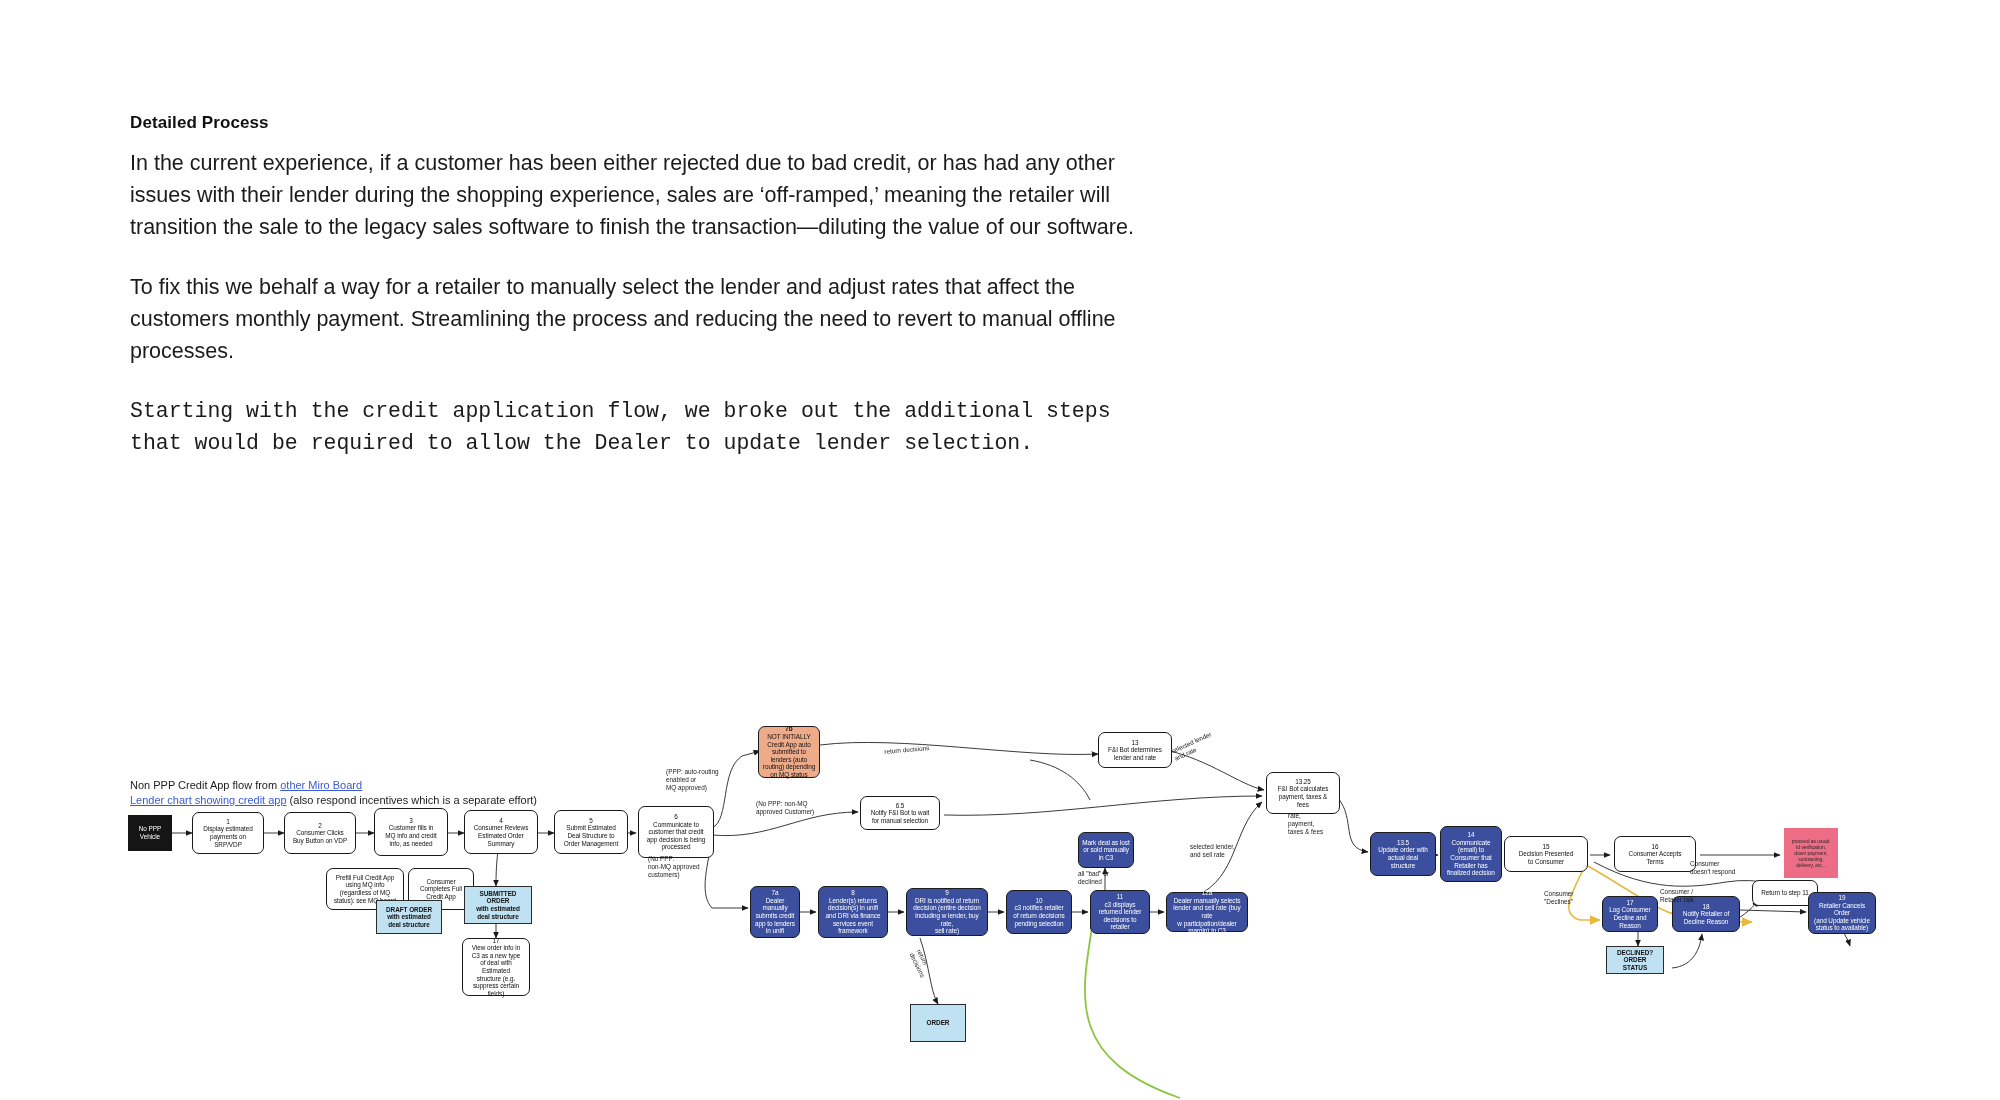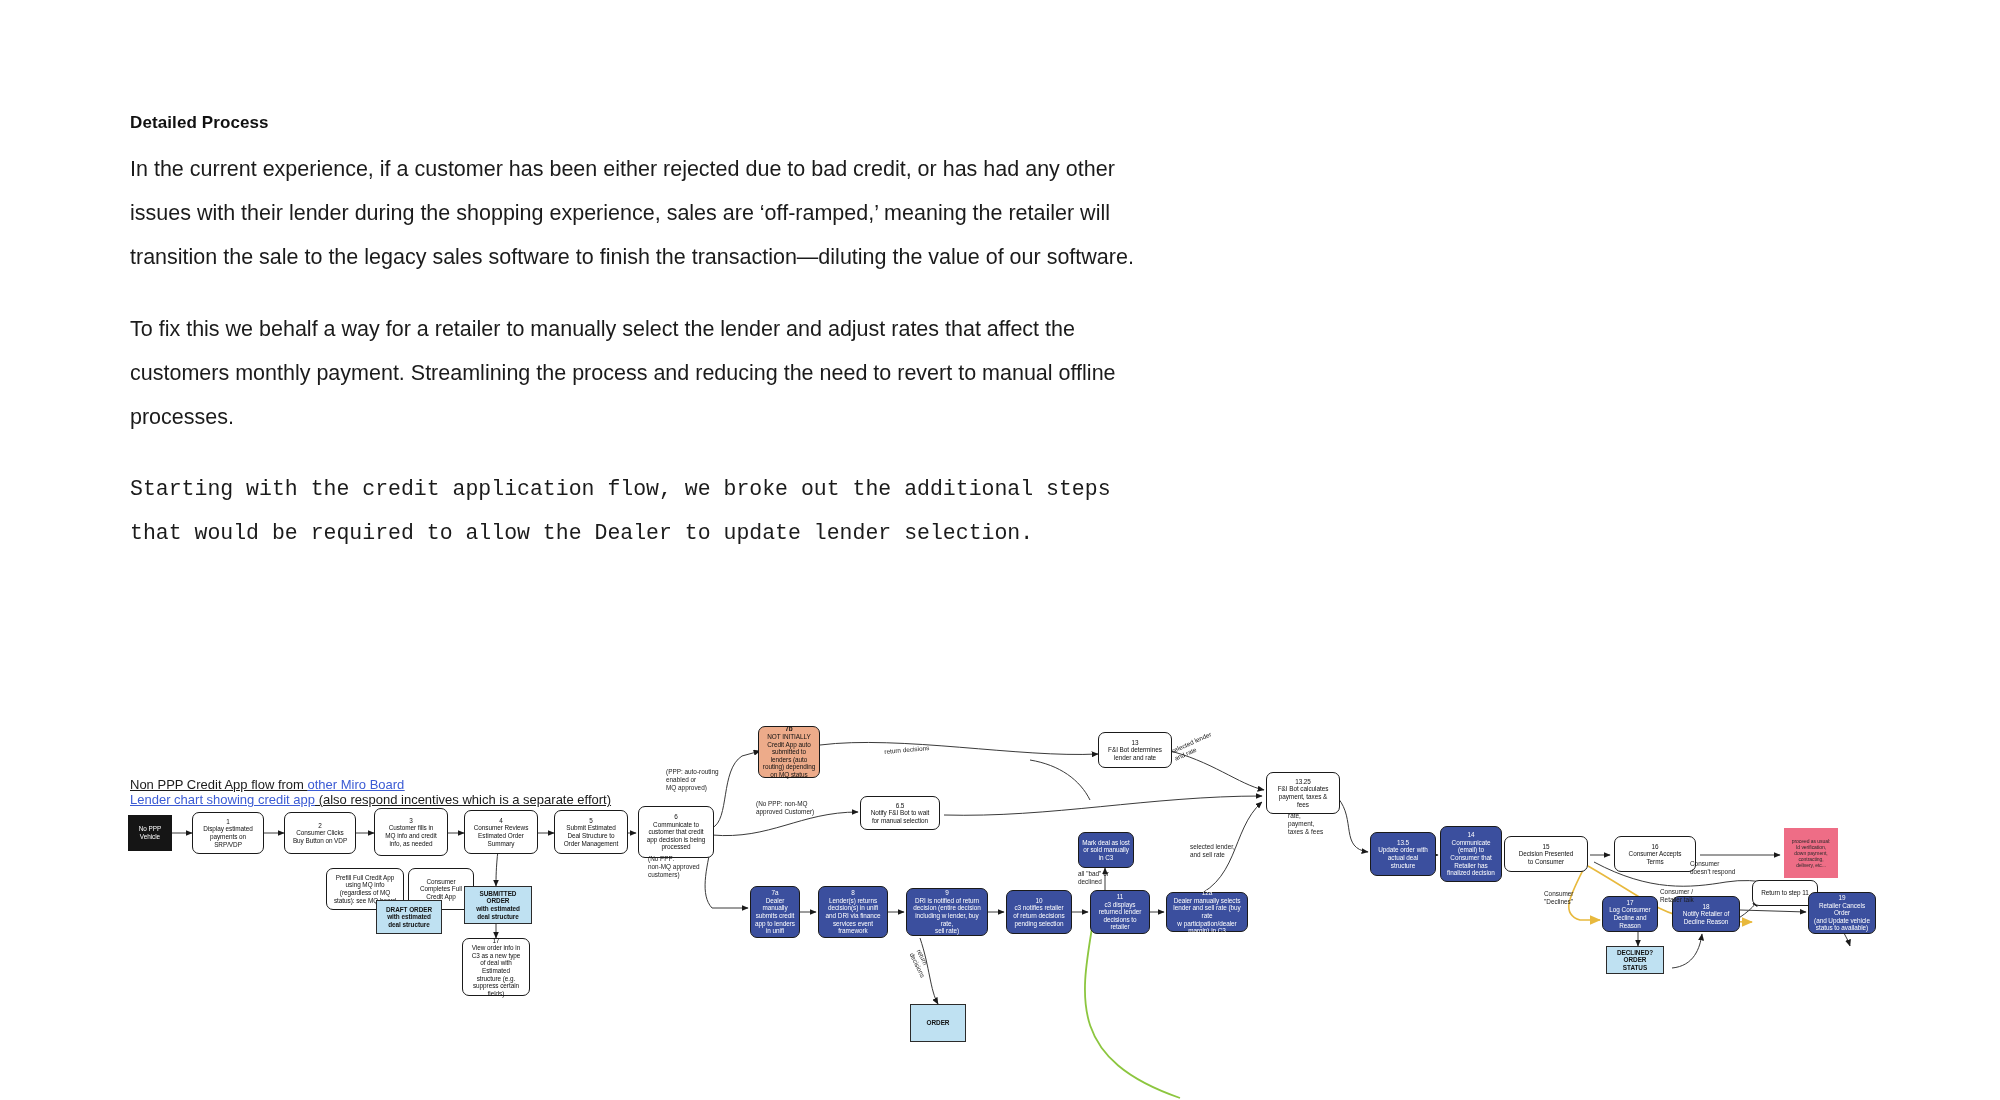--- a/index.html
+++ b/index.html
@@ -7,28 +7,28 @@
     width:2000px;height:1100px;background:#ffffff;
     font-family:"Liberation Sans", sans-serif;
     color:#111111;overflow:hidden;position:relative;
   }
   .page{position:relative;width:2000px;height:1100px;}
 
   
   .article{position:absolute;left:130px;top:65px;width:1040px;margin-top:48px;}
   .eyebrow{font-size:17px;font-weight:bold;color:#111;letter-spacing:0.1px;margin:0 0 14px 0;}
   .title{font-size:42px;font-weight:bold;color:#111;margin:0 0 22px 0;letter-spacing:-0.4px;line-height:1.06;}
-  .para{font-size:21.5px;line-height:44px;color:#1b1b1b;margin:0 0 28px 0;font-weight:400;}
+  .para{font-size:21.5px;line-height:32px;color:#1b1b1b;margin:0 0 28px 0;font-weight:400;}
   .para:last-child{margin-bottom:0;font-family:Liberation Mono, monospace;}
 
   
   .diagram{position:absolute;left:0;top:700px;width:2000px;height:400px;}
   .dgm-svg{position:absolute;left:0;top:0;width:2000px;height:400px;}
 
-  .linkline{position:absolute;font-size:13px;line-height:10px;color:#1b1b1b;white-space:nowrap;text-decoration:underline;}
+  .linkline{position:absolute;font-size:11px;line-height:10px;color:#1b1b1b;white-space:nowrap;}
   .linkline a, .linkline .lk{color:#3b5bd4;text-decoration:underline;}
 
   
   .node{position:absolute;box-sizing:border-box;display:flex;align-items:center;
         justify-content:center;text-align:center;padding:2px 3px;
         font-size:6.4px;line-height:7.6px;letter-spacing:-0.05px;}
   .node .lbl{display:block;}
   .node .num{display:block;font-size:6.4px;}
 
   .n-white{background:#ffffff;border:1.4px solid #1a1a1a;border-radius:7px;color:#111;}

